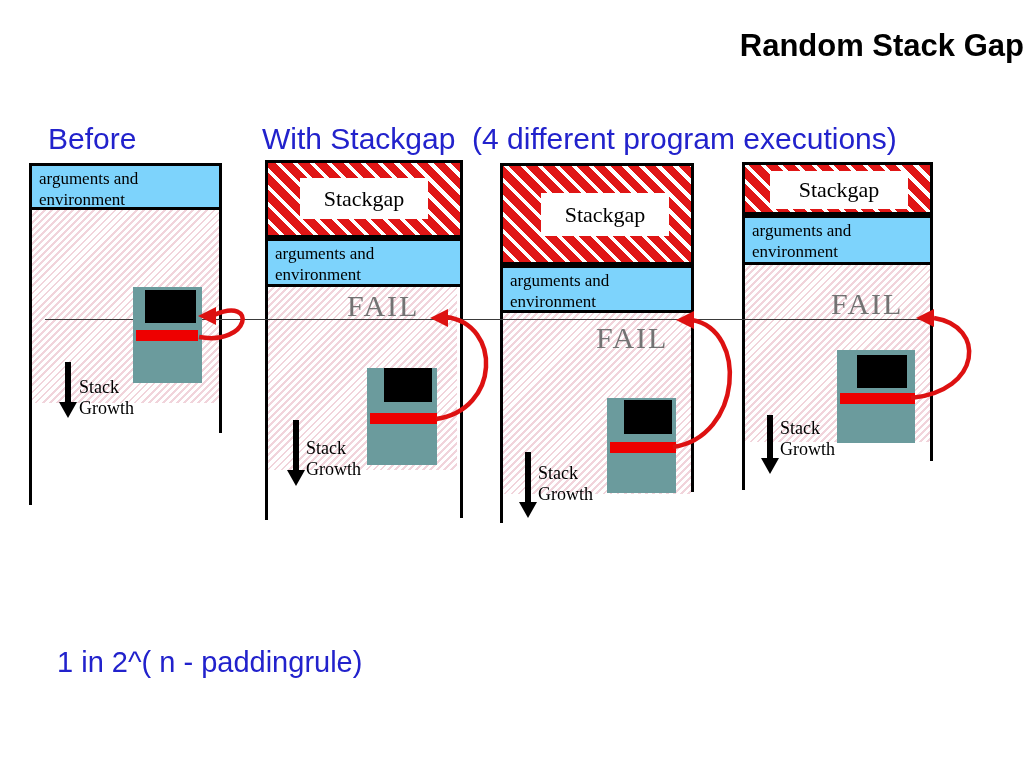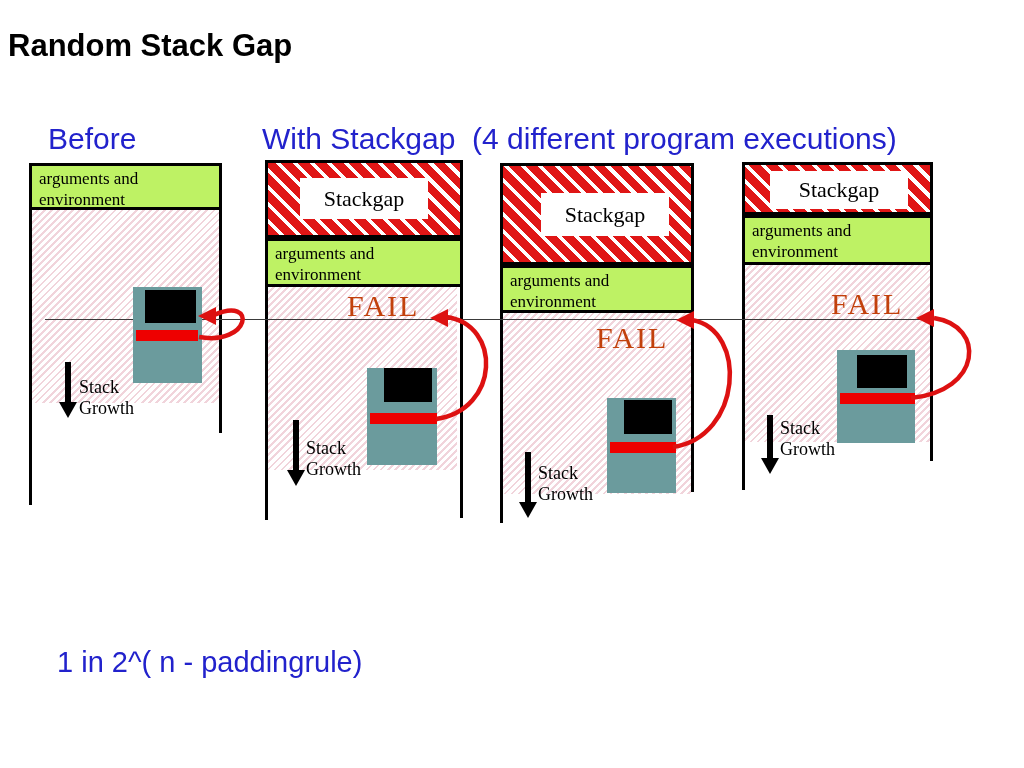--- a/index.html
+++ b/index.html
@@ -1,42 +1,42 @@
 <!DOCTYPE html>
 <html><head>
 <meta charset="utf-8">
 <style>
   html,body{margin:0;padding:0;background:#fff;}
   #slide{position:relative;width:1024px;height:768px;background:#ffffff;overflow:hidden;
          font-family:"Liberation Sans",sans-serif;}
   .vline{position:absolute;width:3px;background:#000;}
   .hline{position:absolute;height:3px;background:#000;}
-  .argsbox{position:absolute;background:#bef264;border-top:3px solid #000;border-bottom:3px solid #000;
+  .argsbox{position:absolute;background:#7dd3fc;border-top:3px solid #000;border-bottom:3px solid #000;
            box-sizing:border-box;}
   .argstext{font-family:"Liberation Serif",serif;font-size:17px;line-height:21px;color:#000;
             padding:2px 0 0 10px;}
   .pinkhatch{position:absolute;
     background:repeating-linear-gradient(135deg,#ffffff 0 3px,#f1d4db 3px 5px);}
   .redhatch{position:absolute;box-sizing:border-box;border:3px solid #000;
     background:repeating-linear-gradient(45deg,#e01616 0 8px,#ffffff 8px 12px);}
   .gaplabel{position:absolute;background:#ffffff;display:flex;align-items:center;justify-content:center;
     font-family:"Liberation Serif",serif;font-size:22px;color:#000;}
-  .fail{position:absolute;font-family:"Liberation Serif",serif;font-size:30px;color:#c2410c;
+  .fail{position:absolute;font-family:"Liberation Serif",serif;font-size:30px;color:#737373;
         letter-spacing:2px;}
   .pc{position:absolute;background:#6b9b9d;}
   .pc .screen{position:absolute;background:#000;}
   .pc .bar{position:absolute;background:#ee0000;}
   .stackshaft{position:absolute;width:6px;background:#000;}
   .stackhead{position:absolute;width:0;height:0;border-left:9px solid transparent;
              border-right:9px solid transparent;border-top:16px solid #000;}
   .stacktext{position:absolute;font-family:"Liberation Serif",serif;font-size:18px;
              line-height:21px;color:#000;}
   .header{position:absolute;font-size:30px;color:#2222cc;white-space:pre;}
   .note{position:absolute;font-size:29px;color:#2222cc;white-space:pre;}
-  #title{position:absolute;left:8px;right:0;top:28px;text-align:left;
+  #title{position:absolute;left:16px;right:0;top:28px;text-align:right;
          font-size:31px;font-weight:bold;color:#000;}
   #baseline{position:absolute;left:45px;top:319px;width:888px;height:1px;background:#3a3a3a;}
   svg{position:absolute;left:0;top:0;}
 </style>
 </head>
 <body>
 
 <div id="slide">
 
   <div id="title">Random Stack Gap</div>

